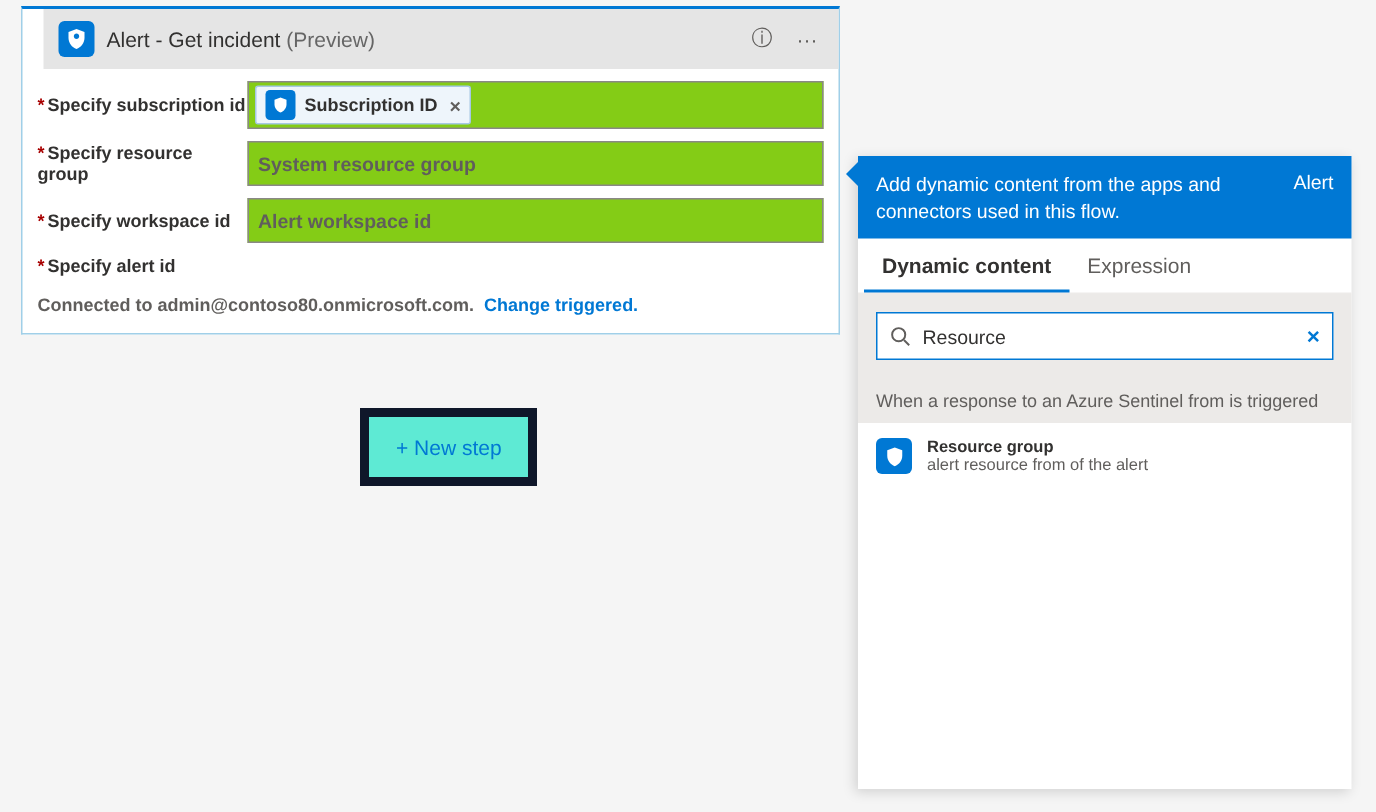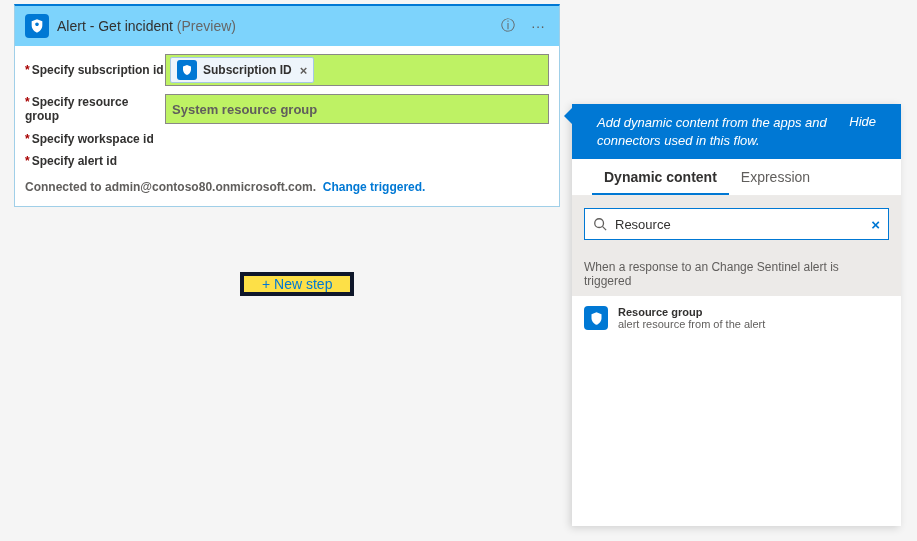--- a/index.html
+++ b/index.html
@@ -1,54 +1,54 @@
 <!DOCTYPE html>
 <html><head>
   <meta charset="utf-8">
   <style>
     * { box-sizing: border-box; margin: 0; padding: 0; font-family: 'Segoe UI', Tahoma, sans-serif; }
     body { background: #f5f5f5; width: 917px; height: 541px; position: relative; overflow: hidden; }
     
     .card { position: absolute; left: 14px; top: 4px; width: 546px; background: #fff; border: 1px solid #a0cfe8; border-top: 2px solid #0078d4; }
-    .card-header { display: flex; align-items: center; background: #7dd3fc; padding: 8px 10px; gap: 8px; }
+    .card-header { display: flex; align-items: center; background: #e5e5e5; padding: 8px 10px; gap: 8px; margin-left: 14px; }
     .sentinel-icon { width: 24px; height: 24px; background: #0078d4; border-radius: 4px; display: flex; align-items: center; justify-content: center; }
     .sentinel-icon svg { width: 16px; height: 16px; fill: #fff; }
     .card-title { font-size: 14px; color: #323130; font-weight: 400; flex: 1; }
     .card-title .preview { color: #666; }
     .info-icon, .more-icon { color: #605e5c; cursor: pointer; padding: 2px 4px; font-size: 14px; }
     
     .card-body { padding: 8px 10px 12px 10px; font-weight: bold; }
     .field-row { display: flex; align-items: center; margin-bottom: 8px; }
     .field-label { width: 140px; font-size: 12px; color: #323130; }
     .field-label .req { color: #a80000; margin-right: 2px; }
-    .field-input { flex: 1; border: 1px solid #8a8886; background: #bef264; min-height: 30px; display: flex; align-items: center; padding: 2px 6px; font-size: 13px; color: #323130; }
+    .field-input { flex: 1; border: 1px solid #8a8886; background: #84cc16; min-height: 30px; display: flex; align-items: center; padding: 2px 6px; font-size: 13px; color: #323130; }
     .field-input.plain { color: #605e5c; }
     
     .token { display: inline-flex; align-items: center; background: #eef5fb; border: 1px solid #a6c8e4; border-radius: 2px; padding: 2px 6px; gap: 6px; margin-left: -2px; }
     .token-icon { width: 20px; height: 20px; background: #0078d4; border-radius: 3px; display: flex; align-items: center; justify-content: center; }
     .token-icon svg { width: 12px; height: 12px; fill: #fff; }
     .token-text { font-size: 12px; color: #323130; }
     .token-close { font-size: 13px; color: #605e5c; cursor: pointer; margin-left: 2px; }
     
     .dyn-link-row { display: flex; justify-content: flex-end; align-items: center; margin: -4px 0 6px 0; gap: 6px; }
     .dyn-link { color: #0078d4; font-size: 12px; cursor: pointer; }
     .dyn-badge { width: 16px; height: 16px; background: #0078d4; color: #fff; display: flex; align-items: center; justify-content: center; font-size: 11px; border-radius: 2px; }
     
     .conn-row { font-size: 12px; color: #605e5c; padding-top: 4px; }
     .conn-row a { color: #0078d4; text-decoration: none; cursor: pointer; }
     
-    .new-step { position: absolute; left: 240px; top: 272px; background: #fde047; border: 4px solid #0f172a; padding: 0 18px; font-size: 14px; color: #0078d4; cursor: pointer; }
+    .new-step { position: absolute; left: 240px; top: 272px; background: #5eead4; border: 6px solid #0f172a; padding: 12px 18px; font-size: 14px; color: #0078d4; cursor: pointer; }
     
     .panel { position: absolute; left: 572px; top: 104px; width: 329px; height: 422px; background: #fff; box-shadow: -2px 2px 8px rgba(0,0,0,0.15); }
     .panel-arrow { position: absolute; left: -8px; top: 4px; width: 0; height: 0; border-top: 8px solid transparent; border-bottom: 8px solid transparent; border-right: 8px solid #0078d4; }
-    .panel-header { background: #0078d4; color: #fff; padding: 10px 25px; display: flex; align-items: flex-start; gap: 10px; font-style: italic; }
+    .panel-header { background: #0078d4; color: #fff; padding: 10px 12px; display: flex; align-items: flex-start; gap: 10px; }
     .panel-header-text { font-size: 13px; line-height: 1.35; flex: 1; }
     .panel-hide { font-size: 13px; cursor: pointer; }
     
-    .tabs { display: flex; border-bottom: 1px solid #edebe9; padding: 0 20px; }
+    .tabs { display: flex; border-bottom: 1px solid #edebe9; padding: 0 4px; }
     .tab { padding: 10px 12px 8px 12px; font-size: 14px; color: #605e5c; cursor: pointer; border-bottom: 2px solid transparent; }
     .tab.active { color: #323130; font-weight: 600; border-bottom-color: #0078d4; }
     
     .search-wrap { padding: 12px; background: #eceae8; }
     .search-box { display: flex; align-items: center; background: #fff; border: 1px solid #0078d4; height: 32px; padding: 0 8px; gap: 8px; }
     .search-box svg { width: 14px; height: 14px; stroke: #605e5c; fill: none; }
     .search-input { flex: 1; border: none; outline: none; font-size: 13px; color: #323130; }
     .search-clear { color: #0078d4; font-size: 15px; cursor: pointer; font-weight: bold; }
     
     .section-title { background: #eceae8; padding: 8px 12px; font-size: 12px; color: #605e5c; }
@@ -93,58 +93,59 @@
     </div>
 
     <div class="field-row">
       <div class="field-label"><span class="req">*</span><span>Specify resource group</span></div>
       <div class="field-input plain">System resource group</div>
     </div>
 
 
     <div class="field-row">
       <div class="field-label"><span class="req">*</span><span>Specify workspace id</span></div>
+      <div class="field-input plain">Alert workspace id</div>
     </div>
 
     <div class="field-row">
       <div class="field-label"><span class="req">*</span><span>Specify alert id</span></div>
     </div>
 
     <div class="conn-row">
       <span>Connected to admin@contoso80.onmicrosoft.com.</span>&nbsp;&nbsp;<a>Change triggered.</a>
     </div>
   </div>
 </div>
 
 <button class="new-step">+ New step</button>
 
 <div class="panel">
   <div class="panel-arrow"></div>
   <div class="panel-header">
     <div class="panel-header-text">Add dynamic content from the apps and connectors used in this flow.</div>
-    <div class="panel-hide">Hide</div>
+    <div class="panel-hide">Alert</div>
   </div>
 
   <div class="tabs">
     <div class="tab active">Dynamic content</div>
     <div class="tab">Expression</div>
   </div>
 
   <div class="search-wrap">
     <div class="search-box">
       <svg viewBox="0 0 16 16">
           <circle cx="7" cy="7" r="5" stroke-width="1.5"></circle>
           <line x1="11" y1="11" x2="15" y2="15" stroke-width="1.5"></line>
         </svg>
       <input class="search-input" value="Resource" style="">
       <span class="search-clear">×</span>
     </div>
   </div>
 
-  <div class="section-title">When a response to an Change Sentinel alert is triggered</div>
+  <div class="section-title">When a response to an Azure Sentinel from is triggered</div>
 
   <div class="result-item">
     <div class="result-icon">
       <svg viewBox="0 0 24 24">
           <path d="M12 2L4 5v6c0 5 3.5 9.5 8 11 4.5-1.5 8-6 8-11V5l-8-3z"></path>
         </svg>
     </div>
     <div class="result-text">
       <div class="title">Resource group</div>
       <div class="sub">alert resource from of the alert</div>

